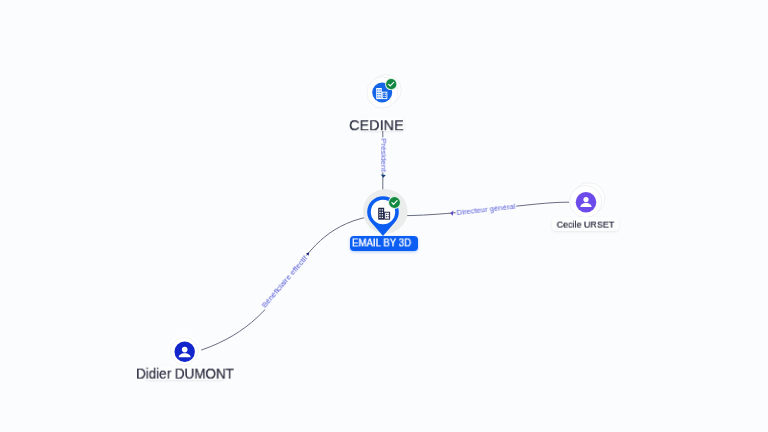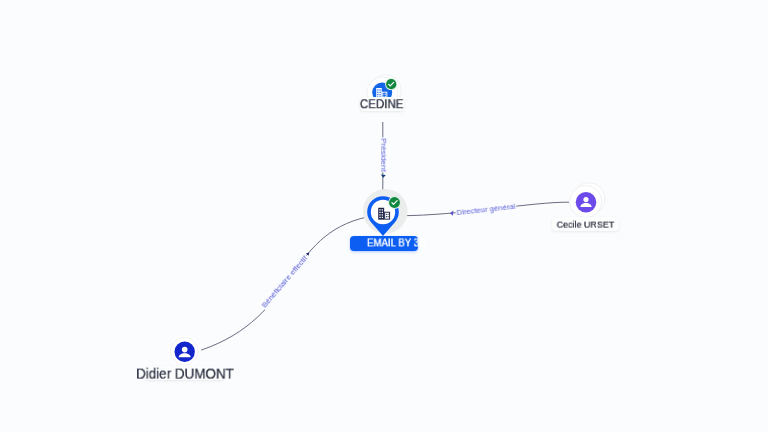--- a/index.html
+++ b/index.html
@@ -69,21 +69,21 @@
             <circle cx="18" cy="16.5" r="0.9"></circle>
         </g>
       </g>
     </svg>
     <svg width="12.4" height="12.4" viewBox="0 0 12.4 12.4" style="position:absolute;left:23.2px;top:6.6px;">
       <circle cx="6.2" cy="6.2" r="6.1" fill="#d9f0e2"></circle>
       <circle cx="6.2" cy="6.2" r="5.1" fill="#12873f"></circle>
       <path d="M3.7 6.4 L5.2 7.9 L8.7 4.3" fill="none" stroke="#ffffff" stroke-width="1.15" stroke-linecap="round" stroke-linejoin="round"></path>
     </svg>
   </div>
-  <div class="pill" style="left:359.7px;top:97px;width:44.5px;height:14.2px;font-size:12px;">
+  <div class="pill" style="left:359.7px;top:117px;width:44.5px;height:14.2px;font-size:15px;justify-content:flex-end;">
       <span style="transform:scaleX(0.962) translateY(0.2px);">CEDINE</span>
     </div>
 
   <div class="node" style="left:363px;top:188px;">
     <svg width="45" height="45" viewBox="0 0 45 45" style="position:absolute;left:-0.3px;top:0.9px;">
       <circle cx="22.3" cy="22.3" r="22.3" fill="#ebecec"></circle>
     </svg>
     <svg width="32" height="41" viewBox="0 0 32 41" style="position:absolute;left:4.4px;top:7.5px;">
       <path d="M4.07 26.36 A15.8 15.8 0 1 1 27.93 26.36 L16 40.1 Z" fill="#0c5ef2"></path>
       <circle cx="16" cy="16" r="12.2" fill="#ffffff"></circle>
@@ -108,21 +108,21 @@
             <circle cx="18" cy="16.5" r="0.9"></circle>
         </g>
       </g>
     </svg>
     <svg width="13" height="13" viewBox="0 0 13 13" style="position:absolute;left:24.8px;top:7.5px;">
       <circle cx="6.5" cy="6.5" r="6.4" fill="#d9f0e2"></circle>
       <circle cx="6.5" cy="6.5" r="5.4" fill="#12873f"></circle>
       <path d="M3.9 6.7 L5.5 8.4 L9.1 4.6" fill="none" stroke="#ffffff" stroke-width="1.2" stroke-linecap="round" stroke-linejoin="round"></path>
     </svg>
   </div>
-  <div class="pill sel" style="left:350.1px;top:236px;width:68px;height:14.8px;font-size:10.1px;justify-content:flex-start;padding-left:17px;box-sizing:border-box;">
+  <div class="pill sel" style="left:350.1px;top:236px;width:68px;height:14.8px;font-size:10.1px;justify-content:flex-start;padding-left:2px;box-sizing:border-box;">
       <span style="transform:scaleX(0.957) translateY(0.4px);transform-origin:left center;">EMAIL BY 3D</span>
     </div>
 
   <div class="node" style="left:568.7px;top:181.9px;">
     <svg width="41" height="41" viewBox="0 0 41 41">
       <circle cx="19.8" cy="16.8" r="16.1" fill="#ffffff" stroke="#eceef0" stroke-width="0.9"></circle>
       <circle cx="16.7" cy="19.5" r="16.1" fill="#ffffff" stroke="#eceef0" stroke-width="0.9"></circle>
       <circle cx="17.0" cy="20.3" r="10.3" fill="#6d4aea"></circle>
       <g fill="#ffffff">
         <circle cx="17.0" cy="17.6" r="2.6"></circle>

